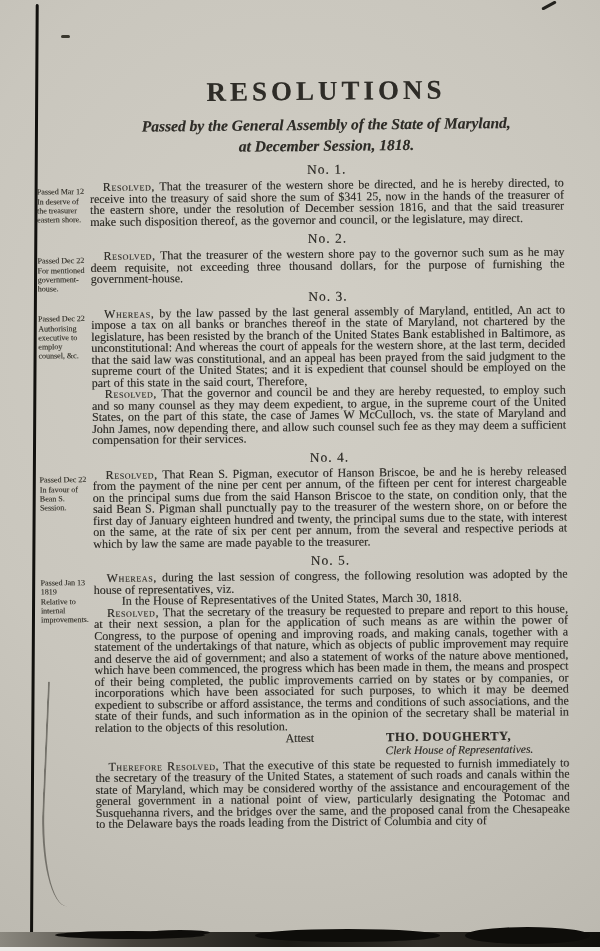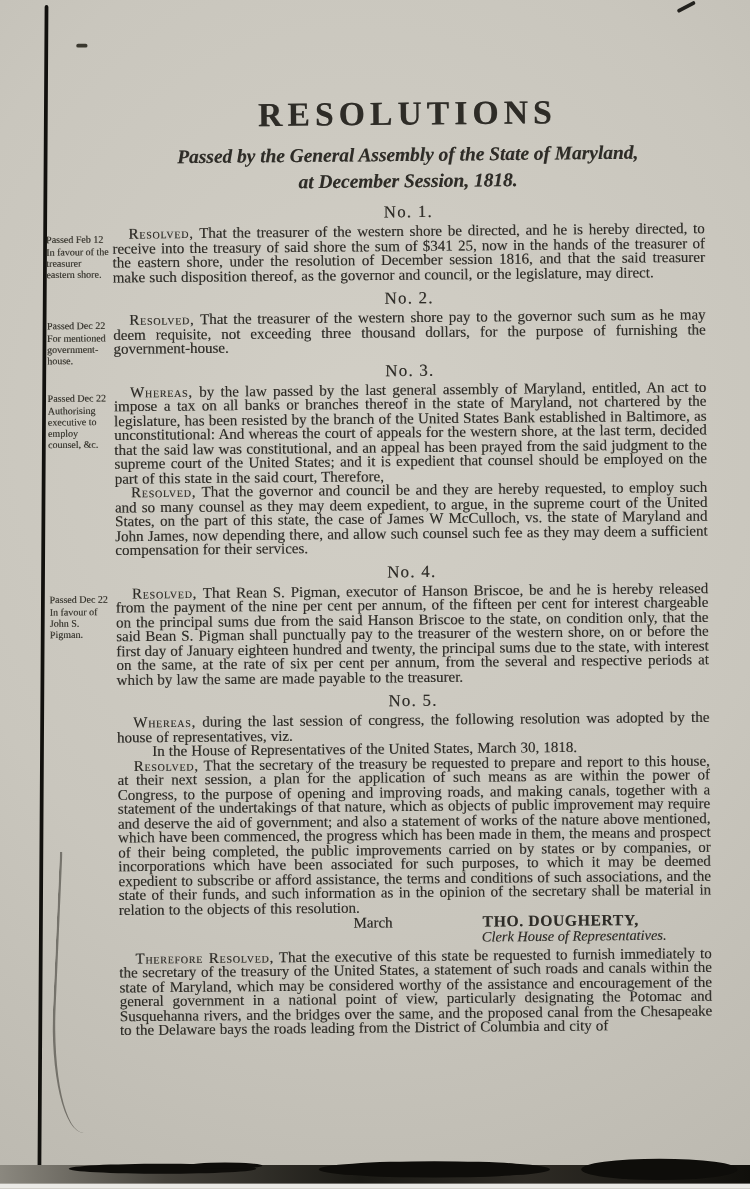--- a/index.html
+++ b/index.html
@@ -114,22 +114,22 @@
 
     <h1 class="title">RESOLUTIONS</h1>
     <div class="subtitle">
       <div>Passed by the General Assembly of the State of Maryland,</div>
       <div>at December Session, 1818.</div>
     </div>
 
     <section class="res">
       <div class="res-no">No. 1.</div>
       <div class="margin-note">
-        <div class="mn-date">Passed Feb 12</div>
-        <div>In favour of the treasurer eastern shore.</div>
+        <div class="mn-date">Passed Mar 12</div>
+        <div>In deserve of the treasurer eastern shore.</div>
       </div>
       <p class="para"><span class="lead">Resolved,</span> <span>That the treasurer of the western shore be directed, and he is hereby directed, to receive into the treasury of said shore the sum of $341 25, now in the hands of the treasurer of the eastern shore, under the resolution of December session 1816, and that the said treasurer make such disposition thereof, as the governor and council, or the legislature, may direct.</span></p>
     </section>
 
     <section class="res">
       <div class="res-no">No. 2.</div>
       <div class="margin-note">
         <div class="mn-date">Passed Dec 22</div>
         <div>For mentioned government-house.</div>
       </div>
@@ -143,32 +143,36 @@
         <div>Authorising executive to employ counsel, &amp;c.</div>
       </div>
       <p class="para"><span class="lead">Whereas,</span> <span>by the law passed by the last general assembly of Maryland, entitled, An act to impose a tax on all banks or branches thereof in the state of Maryland, not chartered by the legislature, has been resisted by the branch of the United States Bank established in Baltimore, as unconstitutional: And whereas the court of appeals for the western shore, at the last term, decided that the said law was constitutional, and an appeal has been prayed from the said judgment to the supreme court of the United States; and it is expedient that counsel should be employed on the part of this state in the said court, Therefore,</span></p>
       <p class="para"><span class="lead">Resolved,</span> <span>That the governor and council be and they are hereby requested, to employ such and so many counsel as they may deem expedient, to argue, in the supreme court of the United States, on the part of this state, the case of James W McCulloch, vs. the state of Maryland and John James, now depending there, and allow such counsel such fee as they may deem a sufficient compensation for their services.</span></p>
     </section>
 
     <section class="res">
       <div class="res-no">No. 4.</div>
       <div class="margin-note">
         <div class="mn-date">Passed Dec 22</div>
-        <div>In favour of John S. Pigman.</div>
+        <div>In favour of Bean S. Session.</div>
       </div>
       <p class="para"><span class="lead">Resolved,</span> <span>That Rean S. Pigman, executor of Hanson Briscoe, be and he is hereby released from the payment of the nine per cent per annum, of the fifteen per cent for interest chargeable on the principal sums due from the said Hanson Briscoe to the state, on condition only, that the said Bean S. Pigman shall punctually pay to the treasurer of the western shore, on or before the first day of January eighteen hundred and twenty, the principal sums due to the state, with interest on the same, at the rate of six per cent per annum, from the several and respective periods at which by law the same are made payable to the treasurer.</span></p>
     </section>
 
     <section class="res">
       <div class="res-no">No. 5.</div>
+      <div class="margin-note">
+        <div class="mn-date">Passed Jan 13 1819</div>
+        <div>Relative to internal improvements.</div>
+      </div>
       <p class="para"><span class="lead">Whereas,</span> <span>during the last session of congress, the following resolution was adopted by the house of representatives, viz.</span></p>
       <p class="para house">In the House of Representatives of the United States, March 30, 1818.</p>
       <p class="para"><span class="lead">Resolved,</span> <span>That the secretary of the treasury be requested to prepare and report to this house, at their next session, a plan for the application of such means as are within the power of Congress, to the purpose of opening and improving roads, and making canals, together with a statement of the undertakings of that nature, which as objects of public improvement may require and deserve the aid of government; and also a statement of works of the nature above mentioned, which have been commenced, the progress which has been made in them, the means and prospect of their being completed, the public improvements carried on by states or by companies, or incorporations which have been associated for such purposes, to which it may be deemed expedient to subscribe or afford assistance, the terms and conditions of such associations, and the state of their funds, and such information as in the opinion of the secretary shall be material in relation to the objects of this resolution.</span></p>
       <div class="attest-row">
-        <span>March</span>
+        <span>Attest</span>
         <span class="signature">THO. DOUGHERTY,</span>
       </div>
       <div class="signature-title">Clerk House of Representatives.</div>
       <p class="para"><span class="lead">Therefore Resolved,</span> <span>That the executive of this state be requested to furnish immediately to the secretary of the treasury of the United States, a statement of such roads and canals within the state of Maryland, which may be considered worthy of the assistance and encouragement of the general government in a national point of view, particularly designating the Potomac and Susquehanna rivers, and the bridges over the same, and the proposed canal from the Chesapeake to the Delaware bays the roads leading from the District of Columbia and city of</span></p>
     </section>
 
   </div>
 
   <div class="bottom-band"></div>
   <div class="blob b1"></div>

